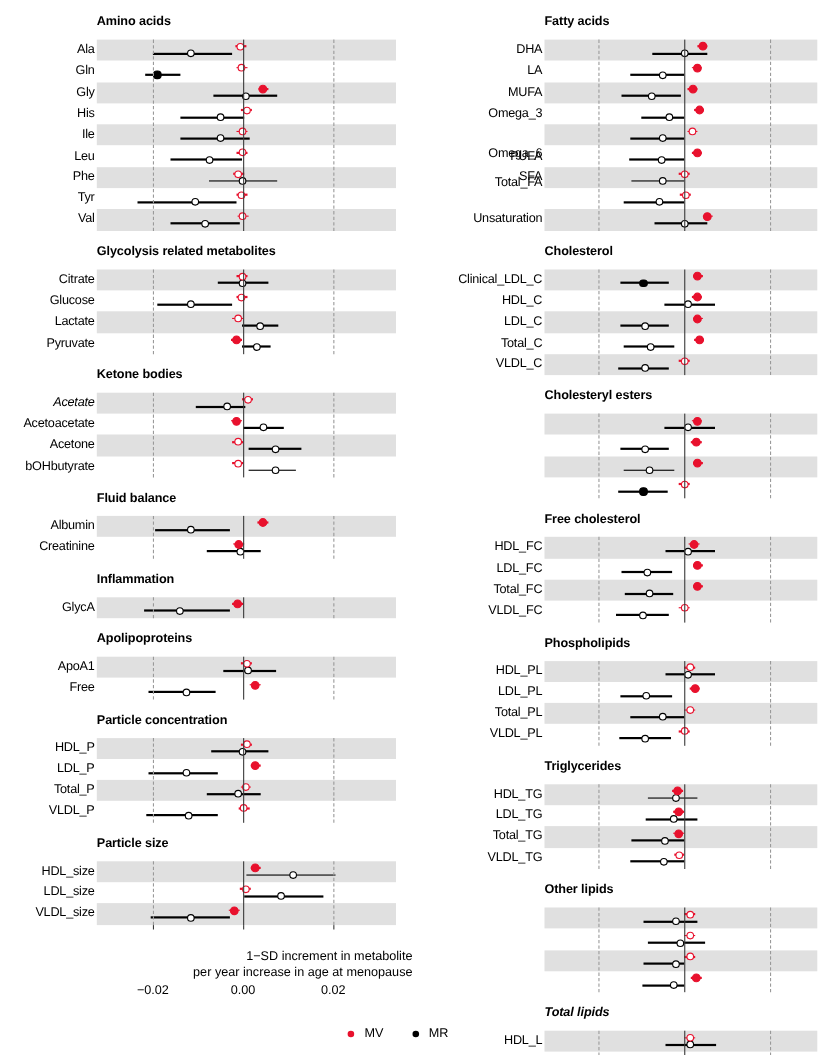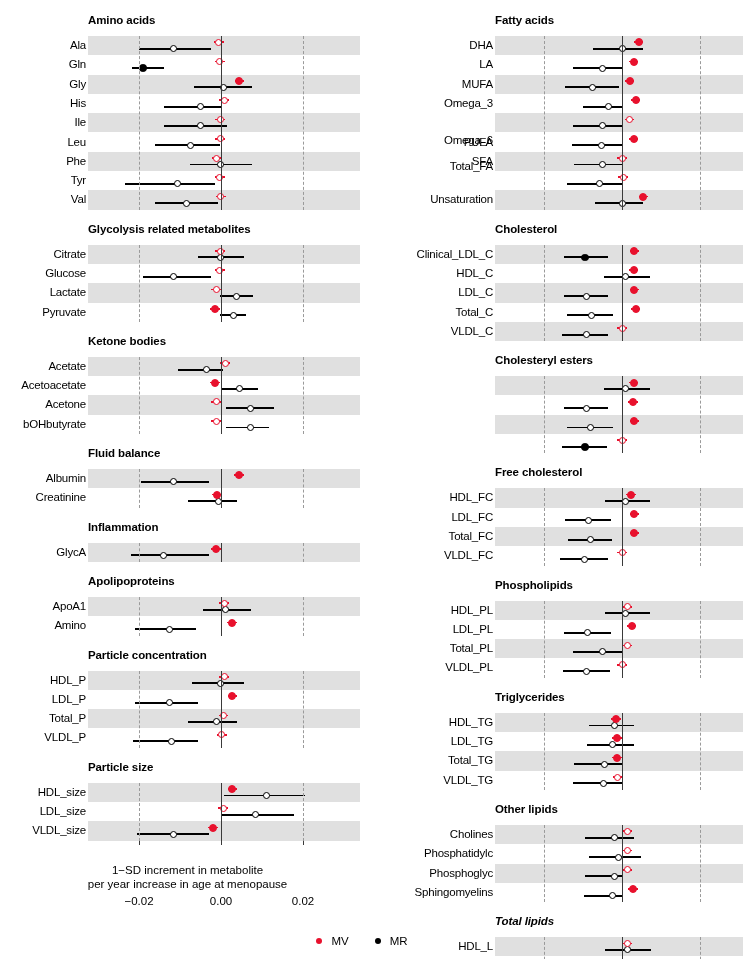--- a/index.html
+++ b/index.html
@@ -108,21 +108,21 @@
     width:1px;height:4px;
     background:#3a3a3a;
   }
   .axis-title{
     position:absolute;
     left:0;width:375px;
     text-align:center;
     font-size:11.5px;
     line-height:14px;
   }
-  .col-left .axis-title{box-sizing:border-box;}
+  .col-left .axis-title{box-sizing:border-box;text-align:right;}
 
   .legend{
     position:absolute;
     left:0;top:934px;width:750px;
     text-align:center;
     font-size:11.5px;
   }
   .legend span.dot{
     display:inline-block;
     width:6px;height:6px;
@@ -224,21 +224,21 @@
         <div class="ci mv" style="left: 121.93px; width: 9.84px; top: 63.269px;"></div>
         <div class="pt mv-fill" style="left: 122.85px; top: 60.269px;"></div>
         <div class="vline-zero" style="left: 133px; height: 77.2px;"></div>
         <div class="vline-dash" style="left: 51px; height: 77.2px;"></div>
         <div class="vline-dash" style="left: 215px; height: 77.2px;"></div>
       </div>
     </div>
     <div class="panel" style="top: 334.9px; height: 99.2px;">
       <div class="panel-title" style="top: 0px; left: 88px;">Ketone bodies</div>
       <div class="labelbox" style="top: 22px; height: 77.2px;">
-        <div class="rowlabel" style="top: 0px;">Acetate</div>
+        <div class="rowlabel" style="top: 0px; font-style: italic;">Acetate</div>
         <div class="rowlabel" style="top: 19.3px;">Acetoacetate</div>
         <div class="rowlabel" style="top: 38.6px;">Acetone</div>
         <div class="rowlabel" style="top: 57.9px;">bOHbutyrate</div>
       </div>
       <div class="plot" style="top: 22px; height: 77.2px;">
         <div class="band" style="top: 0px;"></div>
         <div class="ci" style="left: 89.95px; width: 45.1px; top: 11.738px;"></div>
         <div class="pt mr-open" style="left: 115.15px; top: 9.238px;"></div>
         <div class="ci mv" style="left: 132.18px; width: 9.84px; top: 5.369px;"></div>
         <div class="pt mv-open" style="left: 133.6px; top: 2.869px;"></div>
@@ -294,21 +294,21 @@
         <div class="pt mv-fill" style="left: 124.08px; top: 2.369px;"></div>
         <div class="vline-zero" style="left: 133px; height: 19.3px;"></div>
         <div class="vline-dash" style="left: 51px; height: 19.3px;"></div>
         <div class="vline-dash" style="left: 215px; height: 19.3px;"></div>
       </div>
     </div>
     <div class="panel" style="top: 575px; height: 60.6px;">
       <div class="panel-title" style="top: 0px; left: 88px;">Apolipoproteins</div>
       <div class="labelbox" style="top: 22px; height: 38.6px;">
         <div class="rowlabel" style="top: 0px;">ApoA1</div>
-        <div class="rowlabel" style="top: 19.3px;">Amino</div>
+        <div class="rowlabel" style="top: 19.3px;">Free</div>
       </div>
       <div class="plot" style="top: 22px; height: 38.6px;">
         <div class="band" style="top: 0px;"></div>
         <div class="ci" style="left: 114.55px; width: 48.38px; top: 11.738px;"></div>
         <div class="pt mr-open" style="left: 133.6px; top: 9.238px;"></div>
         <div class="ci mv" style="left: 131.36px; width: 9.84px; top: 5.369px;"></div>
         <div class="pt mv-open" style="left: 132.78px; top: 2.869px;"></div>
         <div class="ci" style="left: 46.9px; width: 61.5px; top: 31.038px;"></div>
         <div class="pt mr-open" style="left: 78.25px; top: 28.538px;"></div>
         <div class="ci mv" style="left: 139.15px; width: 9.84px; top: 24.669px;"></div>
@@ -606,26 +606,20 @@
         <div class="pt mr-open" style="left: 88.4px; top: 67.138px;"></div>
         <div class="ci mv" style="left: 122.32px; width: 9.36px; top: 63.269px;"></div>
         <div class="pt mv-open" style="left: 123.5px; top: 60.769px;"></div>
         <div class="vline-zero" style="left: 127px; height: 77.2px;"></div>
         <div class="vline-dash" style="left: 49px; height: 77.2px;"></div>
         <div class="vline-dash" style="left: 205px; height: 77.2px;"></div>
       </div>
     </div>
     <div class="panel" style="top: 803px; height: 99.2px;">
       <div class="panel-title" style="top: 0px; left: 120px;">Other lipids</div>
-      <div class="labelbox" style="top: 22px; height: 77.2px;">
-        <div class="rowlabel" style="top: 0px;">Cholines</div>
-        <div class="rowlabel" style="top: 19.3px;">Phosphatidylc</div>
-        <div class="rowlabel" style="top: 38.6px;">Phosphoglyc</div>
-        <div class="rowlabel" style="top: 57.9px;">Sphingomyelins</div>
-      </div>
       <div class="plot" style="top: 22px; height: 77.2px;">
         <div class="band" style="top: 0px;"></div>
         <div class="ci" style="left: 89.95px; width: 48.75px; top: 11.738px;"></div>
         <div class="pt mr-open" style="left: 115.7px; top: 9.238px;"></div>
         <div class="ci mv" style="left: 127.39px; width: 9.36px; top: 5.369px;"></div>
         <div class="pt mv-open" style="left: 128.57px; top: 2.869px;"></div>
         <div class="ci" style="left: 93.85px; width: 51.87px; top: 31.038px;"></div>
         <div class="pt mr-open" style="left: 120.38px; top: 28.538px;"></div>
         <div class="ci mv" style="left: 127.39px; width: 9.36px; top: 24.669px;"></div>
         <div class="pt mv-open" style="left: 128.57px; top: 22.169px;"></div>

